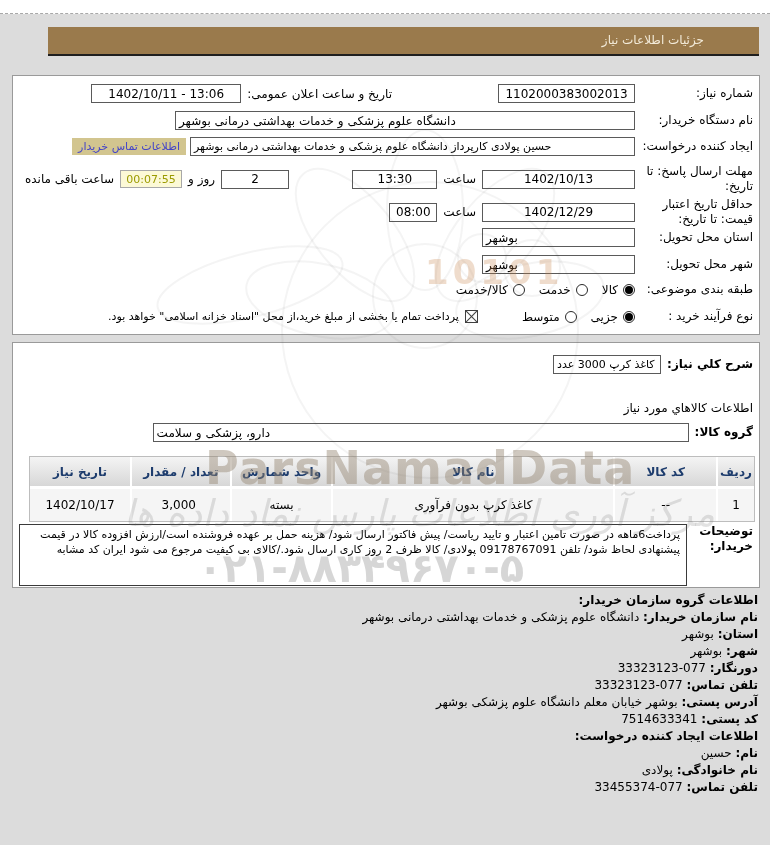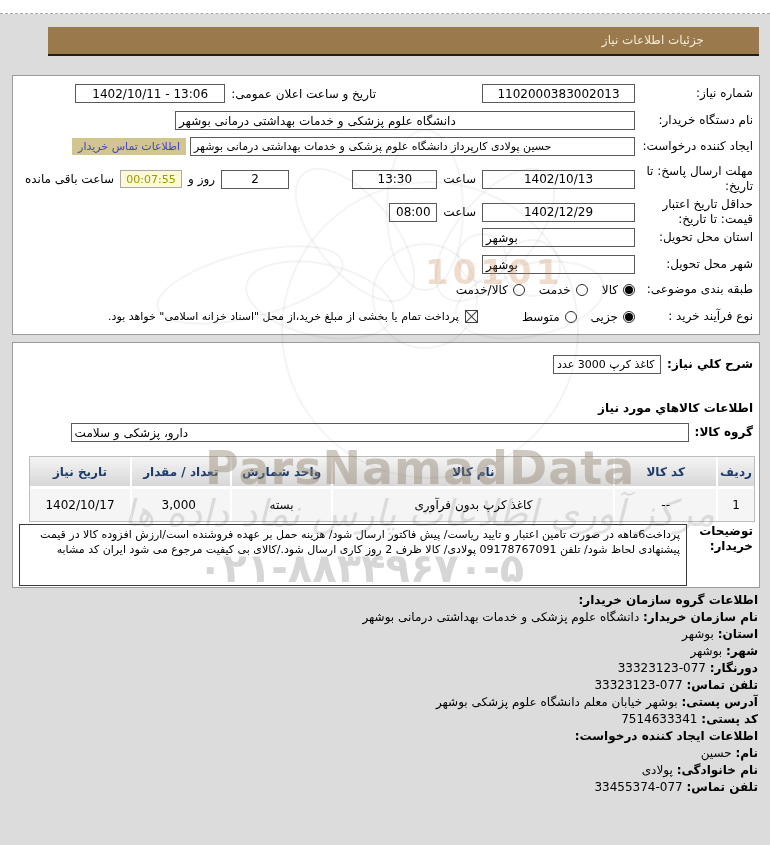--- a/index.html
+++ b/index.html
@@ -37,21 +37,21 @@
                       background:#000; border-radius:50%; }
   .opt { display:flex; align-items:center; margin-left:14px; }
   .opt .radio { margin-left:5px; }
   .xbox { width:13px; height:13px; border:1px solid #3f3f3f; background:#fff;
           position:relative; flex-shrink:0; margin-left:6px; }
   .xbox::before, .xbox::after { content:""; position:absolute; top:5px; left:-2px;
           width:15px; height:1px; background:#3f3f3f; }
   .xbox::before { transform:rotate(45deg); }
   .xbox::after  { transform:rotate(-45deg); }
   .note-inline { font-size:11px; white-space:nowrap; }
-  .heading { position:absolute; right:6px; font-weight:bold; }
+  .heading { position:absolute; right:6px; font-weight:normal; }
   .goods-table { position:absolute; top:113px; right:4px; width:726px;
                  border-collapse:separate; border-spacing:0; border:1px solid #bdbdbd;
                  direction:rtl; }
   .goods-table th { background:linear-gradient(#f4f4f4,#d7d7d7); color:#1d3c6d;
                     font-size:12px; font-weight:bold; height:32px;
                     border-left:2px solid #fff; border-bottom:3px solid #fff; }
   .goods-table td { background:#f5f5f5; font-size:12px; text-align:center; height:32px;
                     border-left:2px solid #fff; }
   .goods-table th:last-child, .goods-table td:last-child { border-left:none; }
   .notes-wrap { position:absolute; top:181px; right:6px; left:6px; display:flex;
@@ -80,21 +80,21 @@
   <div class="top-strip"></div>
 
   <div class="title-bar">
     <span>جزئیات اطلاعات نیاز</span>
   </div>
 
   <div class="box box1">
 
     <div class="row" style="top:8px">
       <span class="flabel">شماره نیاز:</span>
-      <span class="ibox ltr" style="width:153px">1102000383002013</span>
+      <span class="ibox ltr" style="width:137px">1102000383002013</span>
       <span style="width:100px"></span>
       <span class="cap">تاریخ و ساعت اعلان عمومی:</span>
       <span class="ibox ltr" style="width:150px">1402/10/11 - 13:06</span>
     </div>
 
     <div class="row" style="top:35px">
       <span class="flabel">نام دستگاه خریدار:</span>
       <span class="ibox rt" style="width:460px">دانشگاه علوم پزشکی و خدمات بهداشتی درمانی بوشهر</span>
     </div>
 
@@ -171,21 +171,21 @@
 
     <div class="row" style="top:12px">
       <span class="blabel">شرح کلي نیاز:</span>
       <span class="ibox rt" style="width:108px; font-size:11px">کاغذ کرپ 3000 عدد</span>
     </div>
 
     <div class="heading" style="top:58px">اطلاعات کالاهاي مورد نیاز</div>
 
     <div class="row" style="top:80px">
       <span class="blabel">گروه کالا:</span>
-      <span class="ibox rt" style="width:618px">دارو، پزشکی و سلامت</span>
+      <span class="ibox rt" style="width:536px">دارو، پزشکی و سلامت</span>
     </div>
 
     <table class="goods-table">
       <colgroup>
         <col style="width:38px">
           <col style="width:103px">
           <col style="width:283px">
         <col style="width:102px">
           <col style="width:100px">
           <col style="width:100px">

